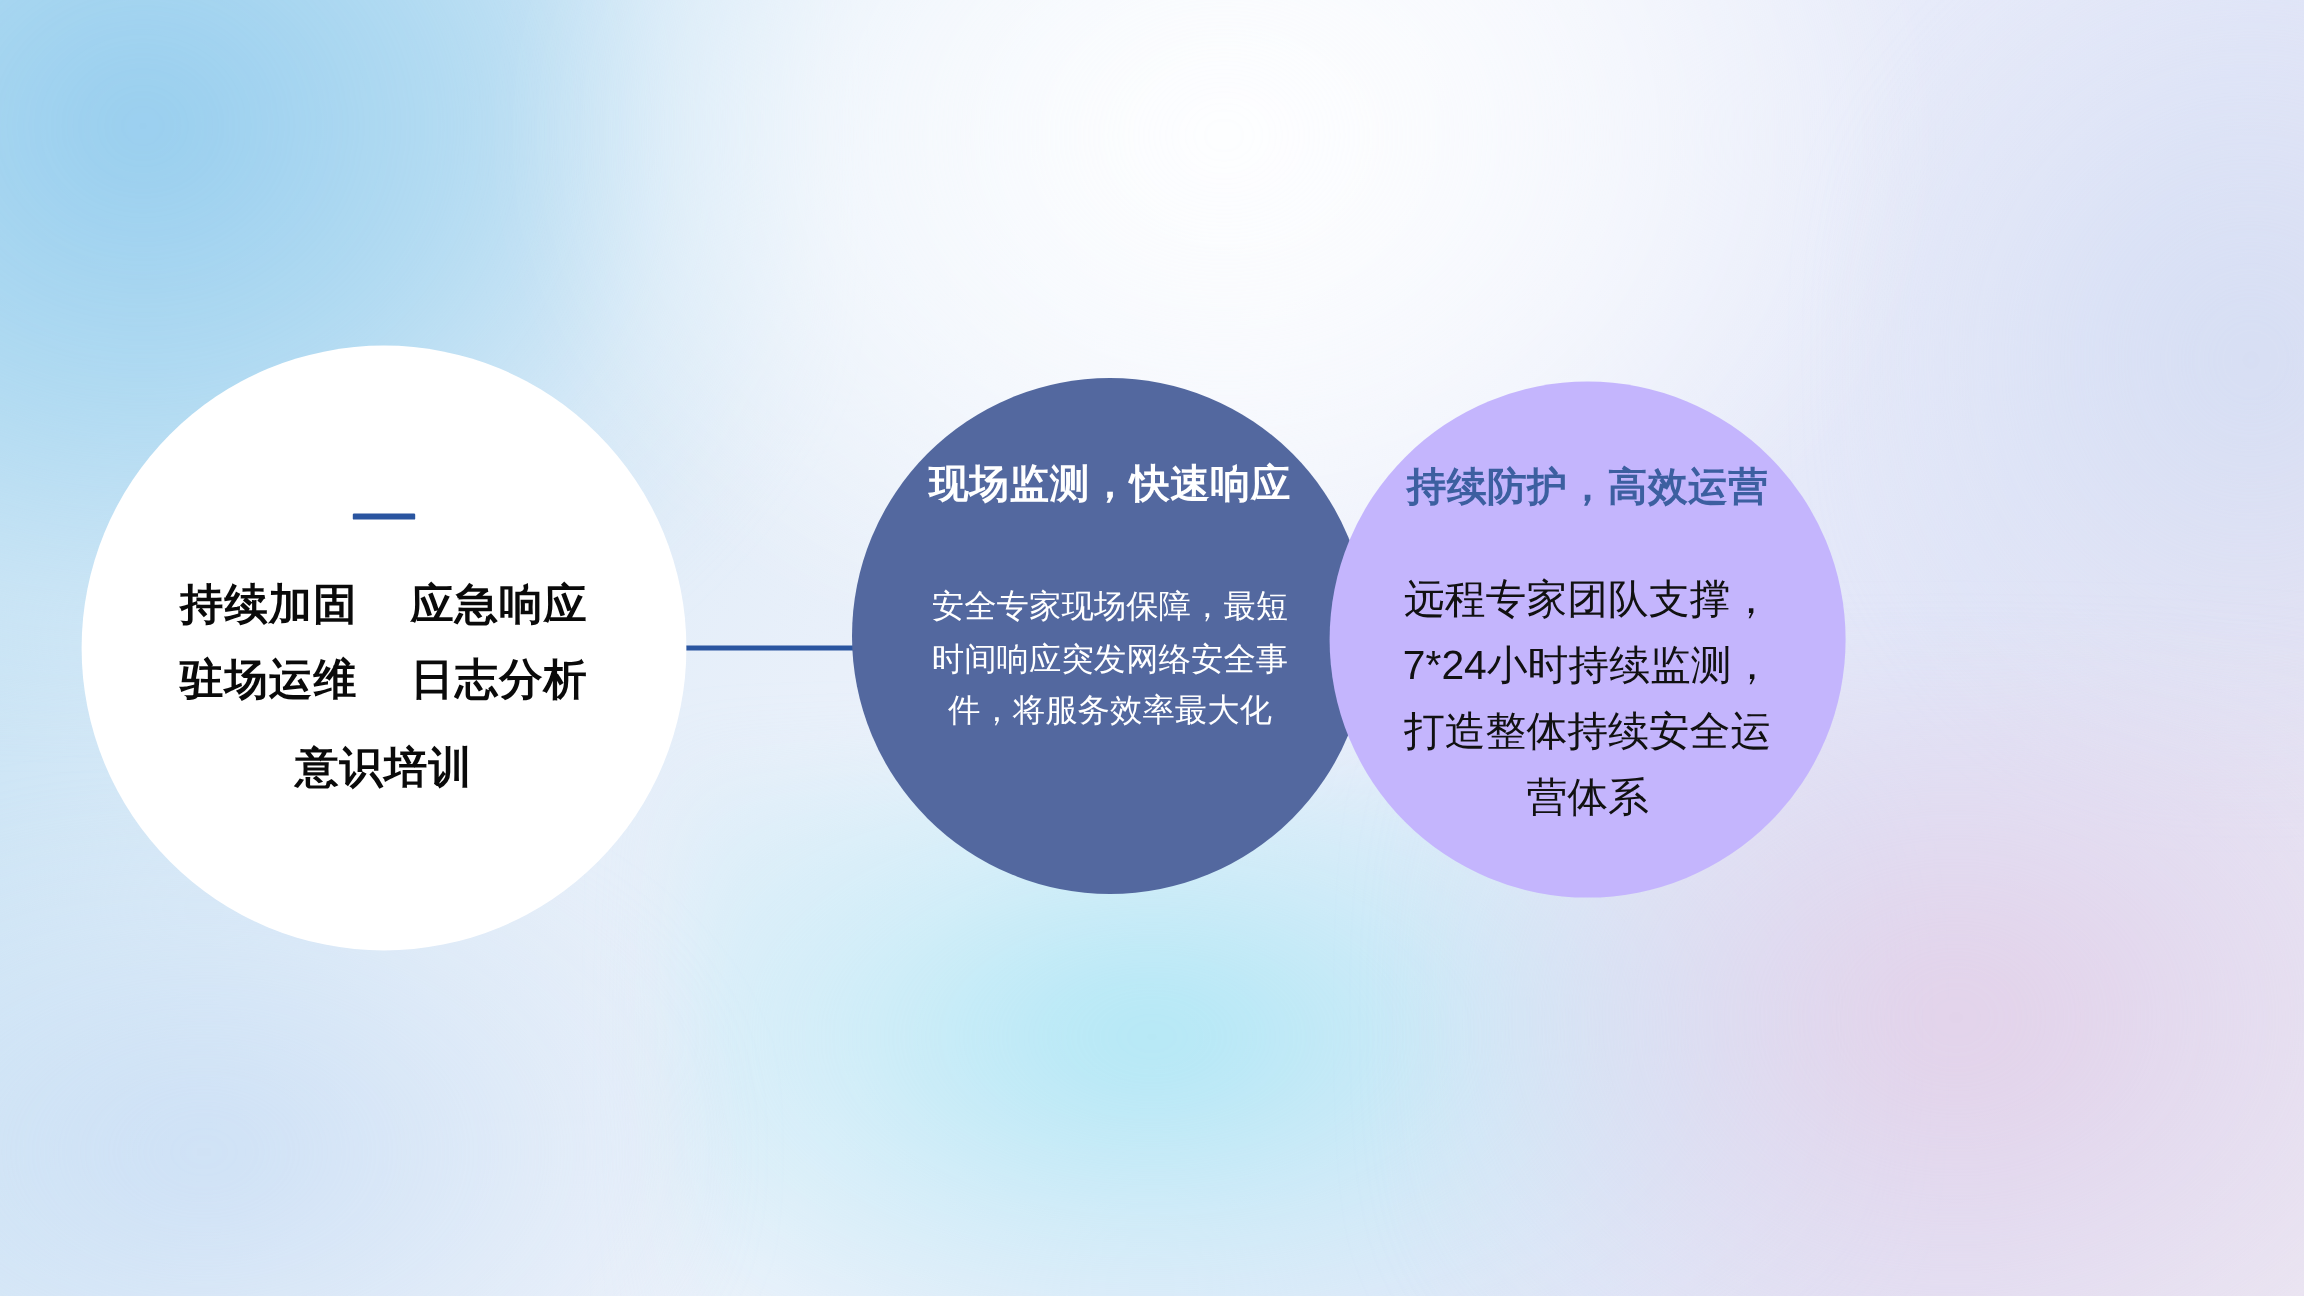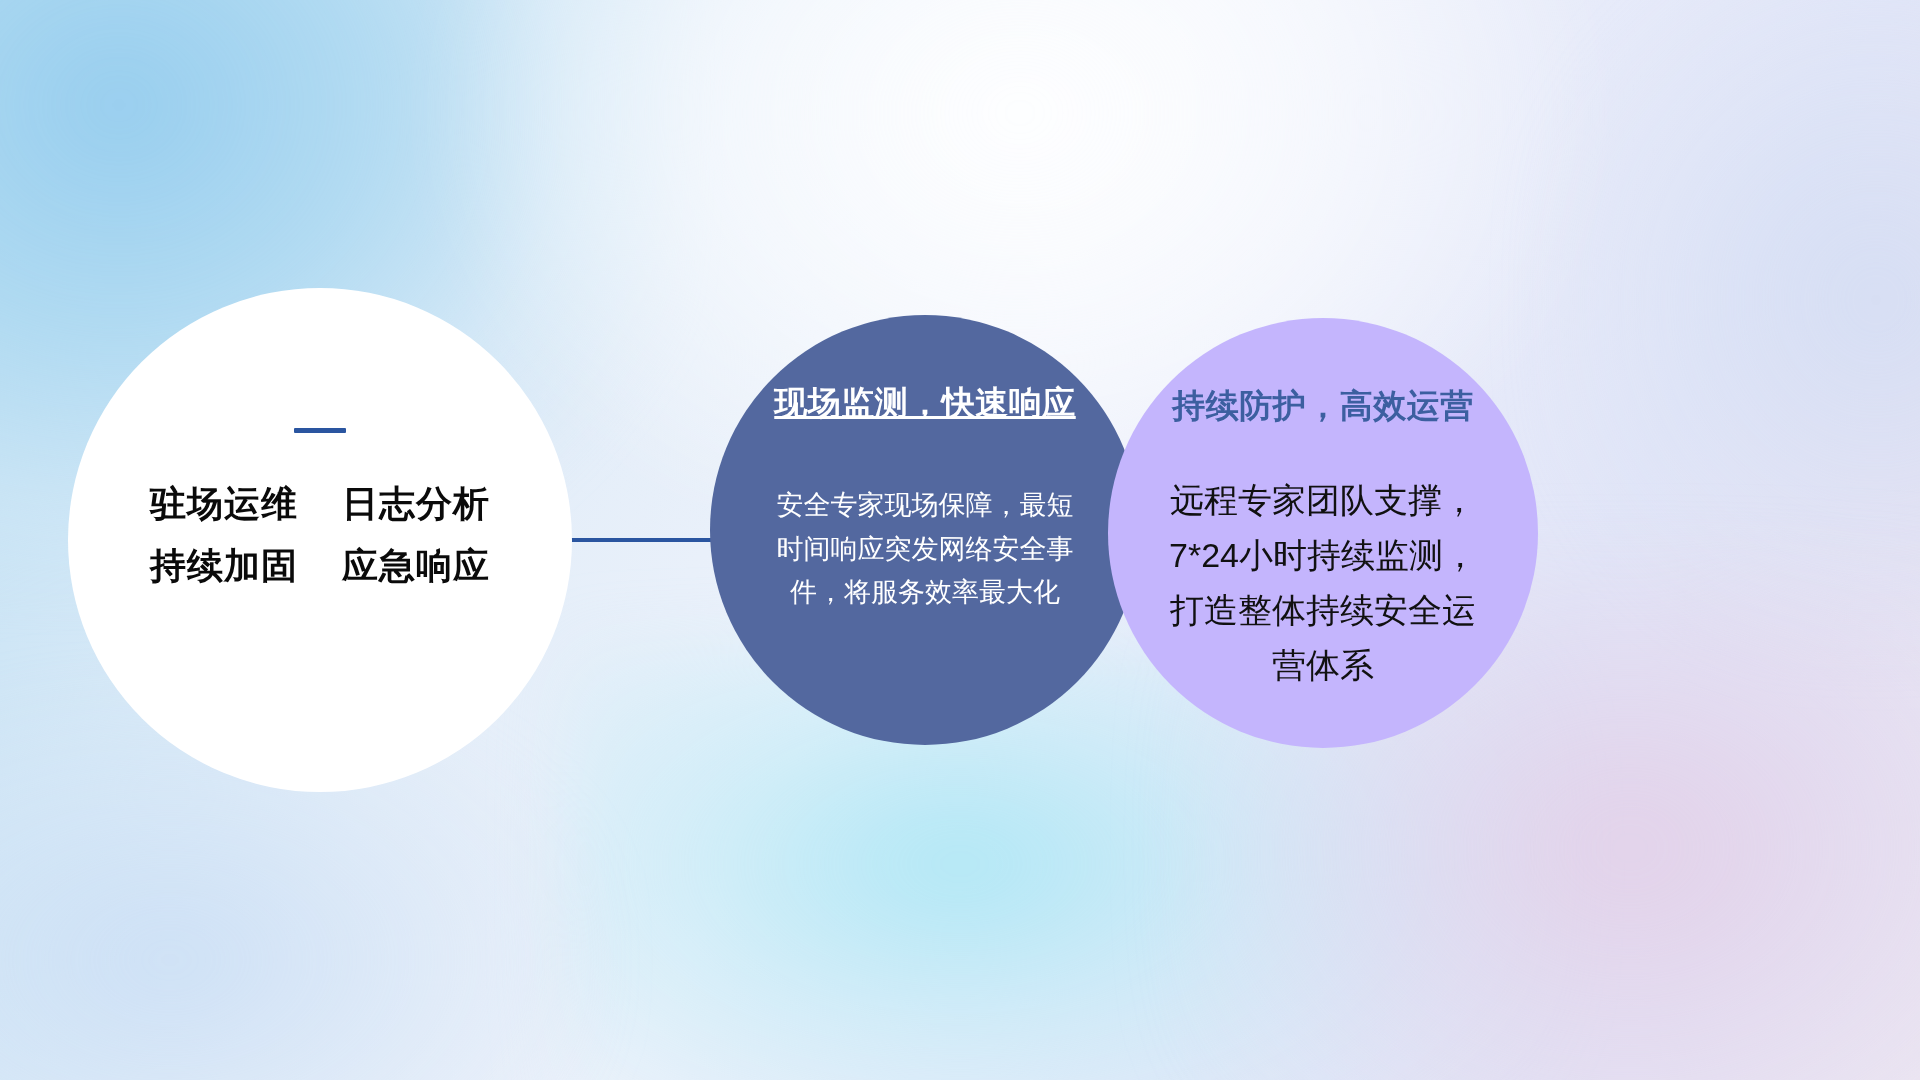--- a/index.html
+++ b/index.html
@@ -158,21 +158,20 @@
     background: #53689f;
     z-index: 4;
   }
   #circle-middle .c-title {
     margin-top: 66px;
     color: #ffffff;
     font-weight: bold;
     font-size: 33px;
     letter-spacing: 0.5px;
     white-space: nowrap;
-    text-decoration: underline;
   }
   #circle-middle .c-body {
     margin-top: 58px;
     color: #ffffff;
     font-size: 27px;
     line-height: 1.62;
     width: 310px;
   }
 
   
@@ -214,22 +213,23 @@
   <div class="bg-glow-bottomleft"></div>
 
   <svg class="arrow-svg" viewBox="0 0 420 80">
     <line x1="400" y1="40" x2="38" y2="40" stroke="#2A55A0" stroke-width="4"></line>
     <polyline points="56,25 33,40 56,55" fill="none" stroke="#2A55A0" stroke-width="4" stroke-linecap="round" stroke-linejoin="round"></polyline>
   </svg>
 
   <div class="circle" id="circle-left">
     <div class="left-divider"></div>
     <div class="left-lines">
+      <div class="line">持续加固    应急响应</div>
       <div class="line">驻场运维    日志分析</div>
-      <div class="line">持续加固    应急响应</div>
+      <div class="line spaced">意识培训</div>
     </div>
   </div>
 
   <div class="circle" id="circle-middle">
     <div class="c-title">现场监测，快速响应</div>
     <div class="c-body">安全专家现场保障，最短时间响应突发网络安全事件，将服务效率最大化</div>
   </div>
 
   <div class="circle" id="circle-right">
     <div class="c-title">持续防护，高效运营</div>

